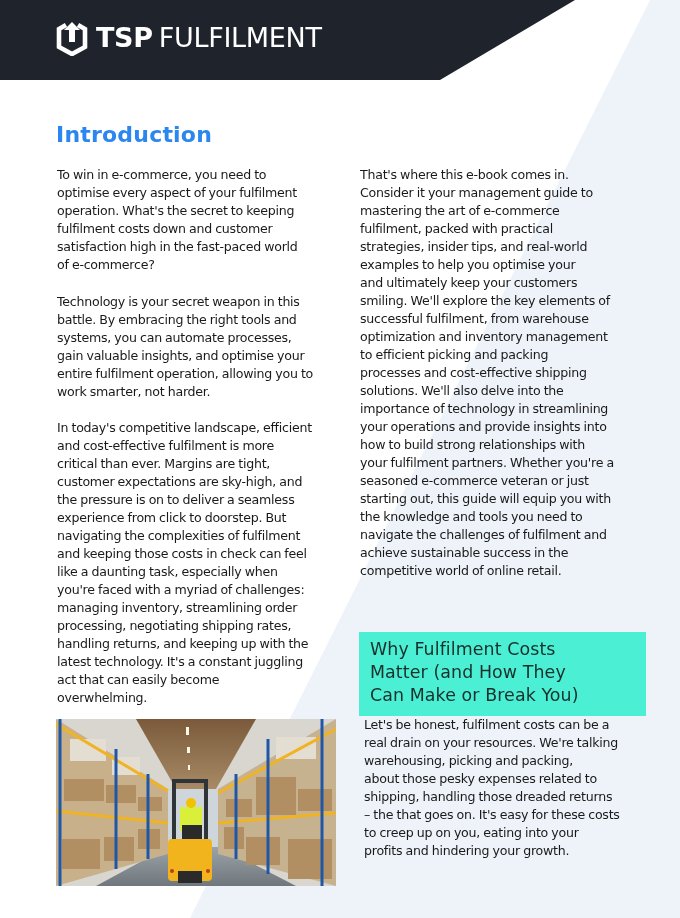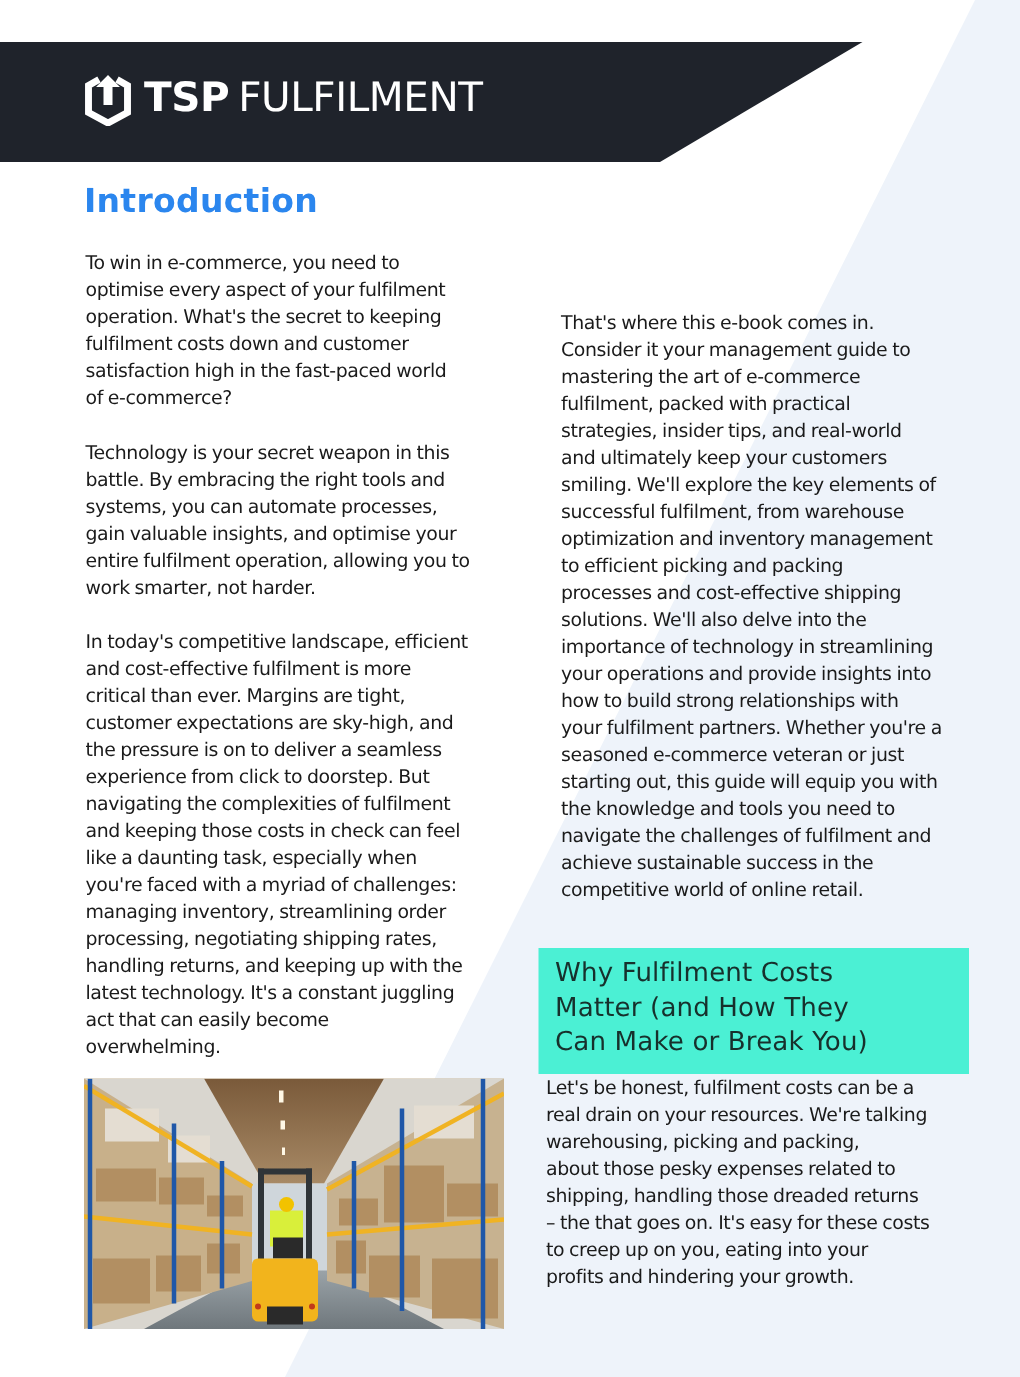--- a/index.html
+++ b/index.html
@@ -5,21 +5,21 @@
   * { margin: 0; padding: 0; box-sizing: border-box; }
   html, body { width: 680px; height: 918px; overflow: hidden; }
   body {
     position: relative;
     background: #ffffff;
     font-family: "DejaVu Sans", sans-serif;
     color: #1c1c1c;
   }
   .bg-layer { position: absolute; inset: 0; z-index: 0; }
   .header {
-    position: absolute; left: 0; top: 0; width: 680px; height: 69px; z-index: 2; margin-top: 28px;
+    position: absolute; left: 0; top: 0; width: 680px; height: 69px; z-index: 2;
   }
   .logo {
     position: absolute; left: 56px; top: 20px; height: 36px;
     display: flex; align-items: center; gap: 8px;
   }
   .logo-icon { width: 32px; height: 36px; display: block; }
   .logo-text {
     font-family: "DejaVu Sans", sans-serif;
     font-size: 27px; color: #ffffff; letter-spacing: -0.3px; line-height: 36px;
     white-space: nowrap;
@@ -37,21 +37,21 @@
   .para {
     position: absolute;
     font-size: 12.6px; line-height: 18px; color: #1a1a1a;
     letter-spacing: -0.25px; word-spacing: -0.5px;
   }
   .para .ln { display: block; white-space: nowrap; }
 
   .p1 { left: 57px; top: 166px; }
   .p2 { left: 57px; top: 293px; }
   .p3 { left: 57px; top: 419px; }
-  .p4 { left: 374px; top: 166px; margin-top: 40px; }
+  .p4 { left: 360px; top: 166px; }
   .p5 { left: 364px; top: 716px; }
 
   .section-box {
     position: absolute; left: 359px; top: 632px; width: 287px; height: 84px;
     background: #4bf0d4; padding: 6px 10px 0 11px;
   }
   .section-title {
     font-size: 17.4px; line-height: 23px; color: #17302c; font-weight: normal;
     letter-spacing: 0.1px;
   }
@@ -126,20 +126,21 @@
     <span class="ln">act that can easily become</span>
     <span class="ln">overwhelming.</span>
   </div>
 
   <div class="para p4">
     <span class="ln">That's where this e-book comes in.</span>
     <span class="ln">Consider it your management guide to</span>
     <span class="ln">mastering the art of e-commerce</span>
     <span class="ln">fulfilment, packed with practical</span>
     <span class="ln">strategies, insider tips, and real-world</span>
+    <span class="ln">examples to help you optimise your</span>
     <span class="ln">and ultimately keep your customers</span>
     <span class="ln">smiling. We'll explore the key elements of</span>
     <span class="ln">successful fulfilment, from warehouse</span>
     <span class="ln">optimization and inventory management</span>
     <span class="ln">to efficient picking and packing</span>
     <span class="ln">processes and cost-effective shipping</span>
     <span class="ln">solutions. We'll also delve into the</span>
     <span class="ln">importance of technology in streamlining</span>
     <span class="ln">your operations and provide insights into</span>
     <span class="ln">how to build strong relationships with</span>

